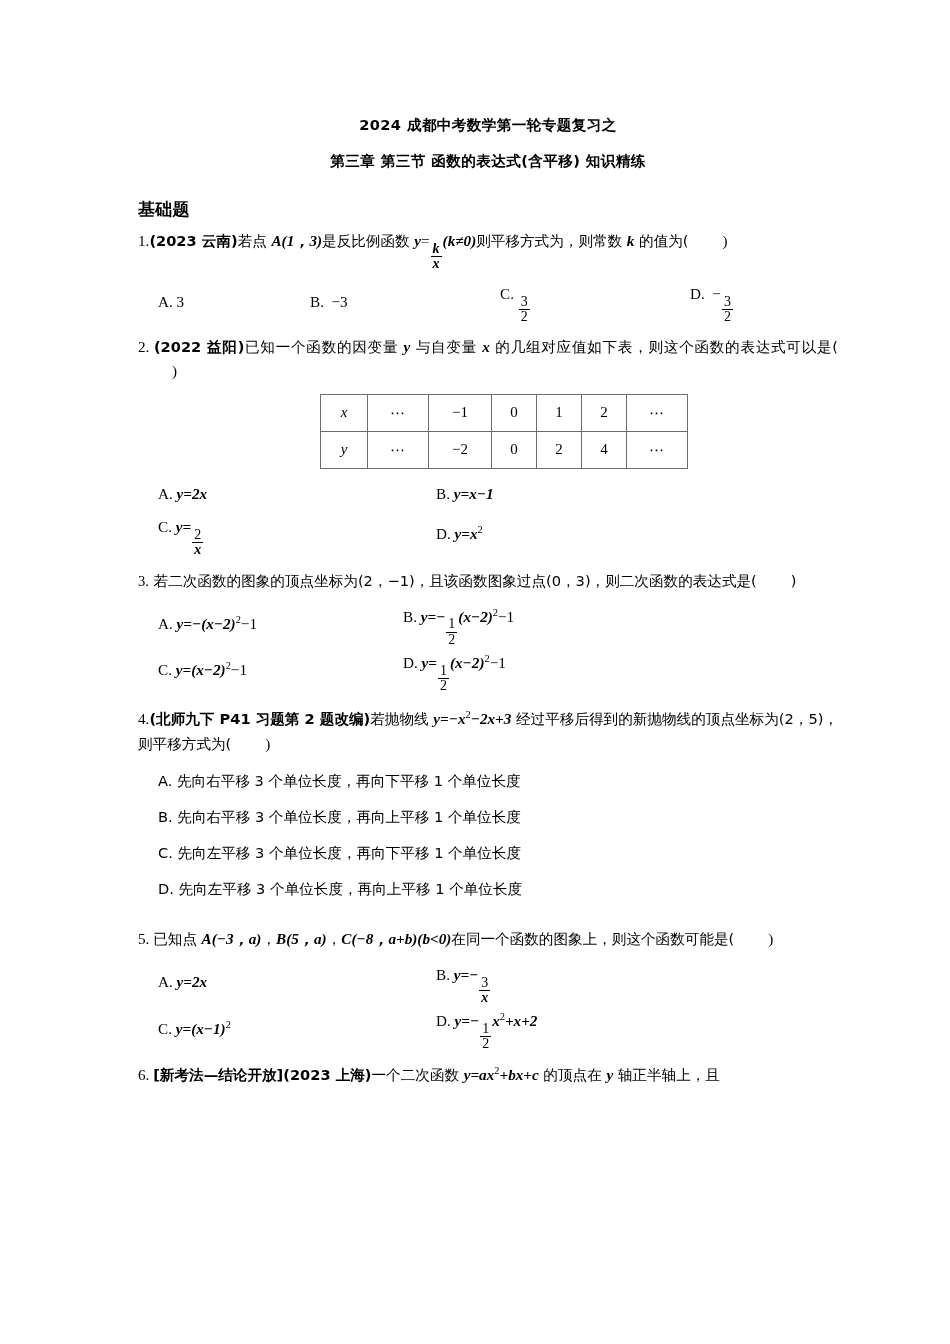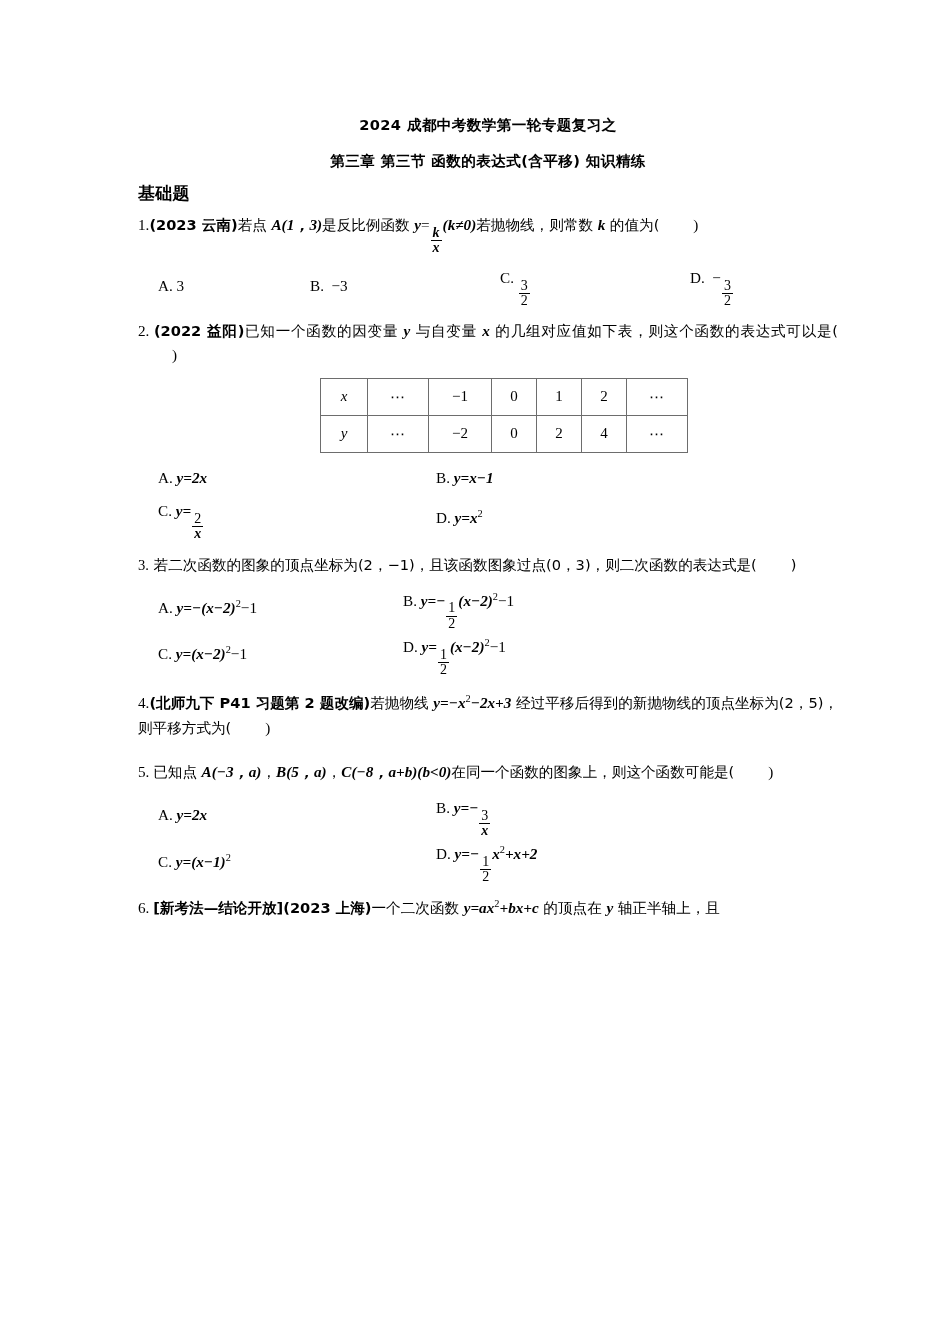--- a/index.html
+++ b/index.html
@@ -31,21 +31,21 @@
 
   
   .title-line {
     text-align: center;
     font-weight: bold;
     font-size: 21.5px;
     letter-spacing: 0.4px;
     line-height: 1.0;
   }
   .title-1 { margin-bottom: 21px; }
-  .title-2 { margin-bottom: 14px; font-size: 21.5px; }
+  .title-2 { margin-bottom: 30px; font-size: 21.5px; }
 
   .section-head {
     font-family: "DejaVu Sans", "Liberation Sans", sans-serif;
     font-weight: bold;
     font-size: 17px;
     margin-bottom: 8px;
     letter-spacing: 0.2px;
   }
 
   
@@ -128,21 +128,21 @@
 
     <div class="title-line title-1 zhb">2024 成都中考数学第一轮专题复习之</div>
     <div class="title-line title-2 zhb">第三章  第三节  函数的表达式(含平移)  知识精练</div>
 
     <div class="section-head">基础题</div>
 
     <div class="q">
       <span class="q-body"><span>1.</span><span class="zhb src">(2023 云南)</span><span class="zh">若点 </span><span class="mi">A(1，3)</span><span class="zh">是反比例函数 </span><span class="mi">y</span><span>=</span><span class="frac">
             <span class="num mi">k</span>
             <span class="den mi">x</span>
-          </span><span class="mi">(k≠0)</span><span class="zh">若抛物线，则常数 </span><span class="mi">k</span><span class="zh"> 的值为(</span><span class="blank"></span><span>)</span></span>
+          </span><span class="mi">(k≠0)</span><span class="zh">则平移方式为，则常数 </span><span class="mi">k</span><span class="zh"> 的值为(</span><span class="blank"></span><span>)</span></span>
     </div>
     <div class="opts">
       <div class="opt-row tall">
         <span class="opt w-a"><span>A.</span>&nbsp;<span>3</span></span>
         <span class="opt w-a2"><span>B.</span>&nbsp;&nbsp;<span>−3</span></span>
         <span class="opt w-a2"><span>C.</span>&nbsp;<span class="frac">
               <span class="num">3</span>
               <span class="den">2</span>
             </span></span>
         <span class="opt"><span>D.</span>&nbsp;&nbsp;<span>−</span><span class="frac">
@@ -211,20 +211,34 @@
         <span class="opt"><span>D.</span>&nbsp;<span class="mi">y=</span><span class="frac">
               <span class="num">1</span>
               <span class="den">2</span>
             </span><span class="mi">(x−2)</span><sup class="exp">2</sup><span>−1</span></span>
       </div>
     </div>
 
     <div class="q" style="margin-top:14px;">
       <span class="q-body"><span>4.</span><span class="zhb src">(北师九下 P41 习题第 2 题改编)</span><span class="zh">若抛物线 </span><span class="mi">y</span><span class="mi">=−x</span><sup class="exp">2</sup><span class="mi">−2x+3</span><span class="zh"> 经过平移后得到的新抛物线的顶点坐标为(2，5)，则平移方式为(</span><span class="blank"></span><span>)</span></span>
     </div>
+    <div class="opts opts-stack">
+      <div class="opt-row">
+          <span class="opt zh">A.  先向右平移 3 个单位长度，再向下平移 1 个单位长度</span>
+        </div>
+      <div class="opt-row">
+          <span class="opt zh">B.  先向右平移 3 个单位长度，再向上平移 1 个单位长度</span>
+        </div>
+      <div class="opt-row">
+          <span class="opt zh">C.  先向左平移 3 个单位长度，再向下平移 1 个单位长度</span>
+        </div>
+      <div class="opt-row">
+          <span class="opt zh">D.  先向左平移 3 个单位长度，再向上平移 1 个单位长度</span>
+        </div>
+    </div>
 
     <div class="q" style="margin-top:20px;">
       <span class="q-body"><span>5.</span>&nbsp;<span class="zh">已知点 </span><span class="mi">A(−3，a)</span><span class="zh">，</span><span class="mi">B(5，a)</span><span class="zh">，</span><span class="mi">C(−8，a+b)(b&lt;0)</span><span class="zh">在同一个函数的图象上，则这个函数可能是(</span><span class="blank"></span><span>)</span></span>
     </div>
     <div class="opts">
       <div class="opt-row tall">
         <span class="opt w-a4"><span>A.</span>&nbsp;<span class="mi">y=2x</span></span>
         <span class="opt"><span>B.</span>&nbsp;<span class="mi">y=−</span><span class="frac">
               <span class="num">3</span>
               <span class="den mi">x</span>

